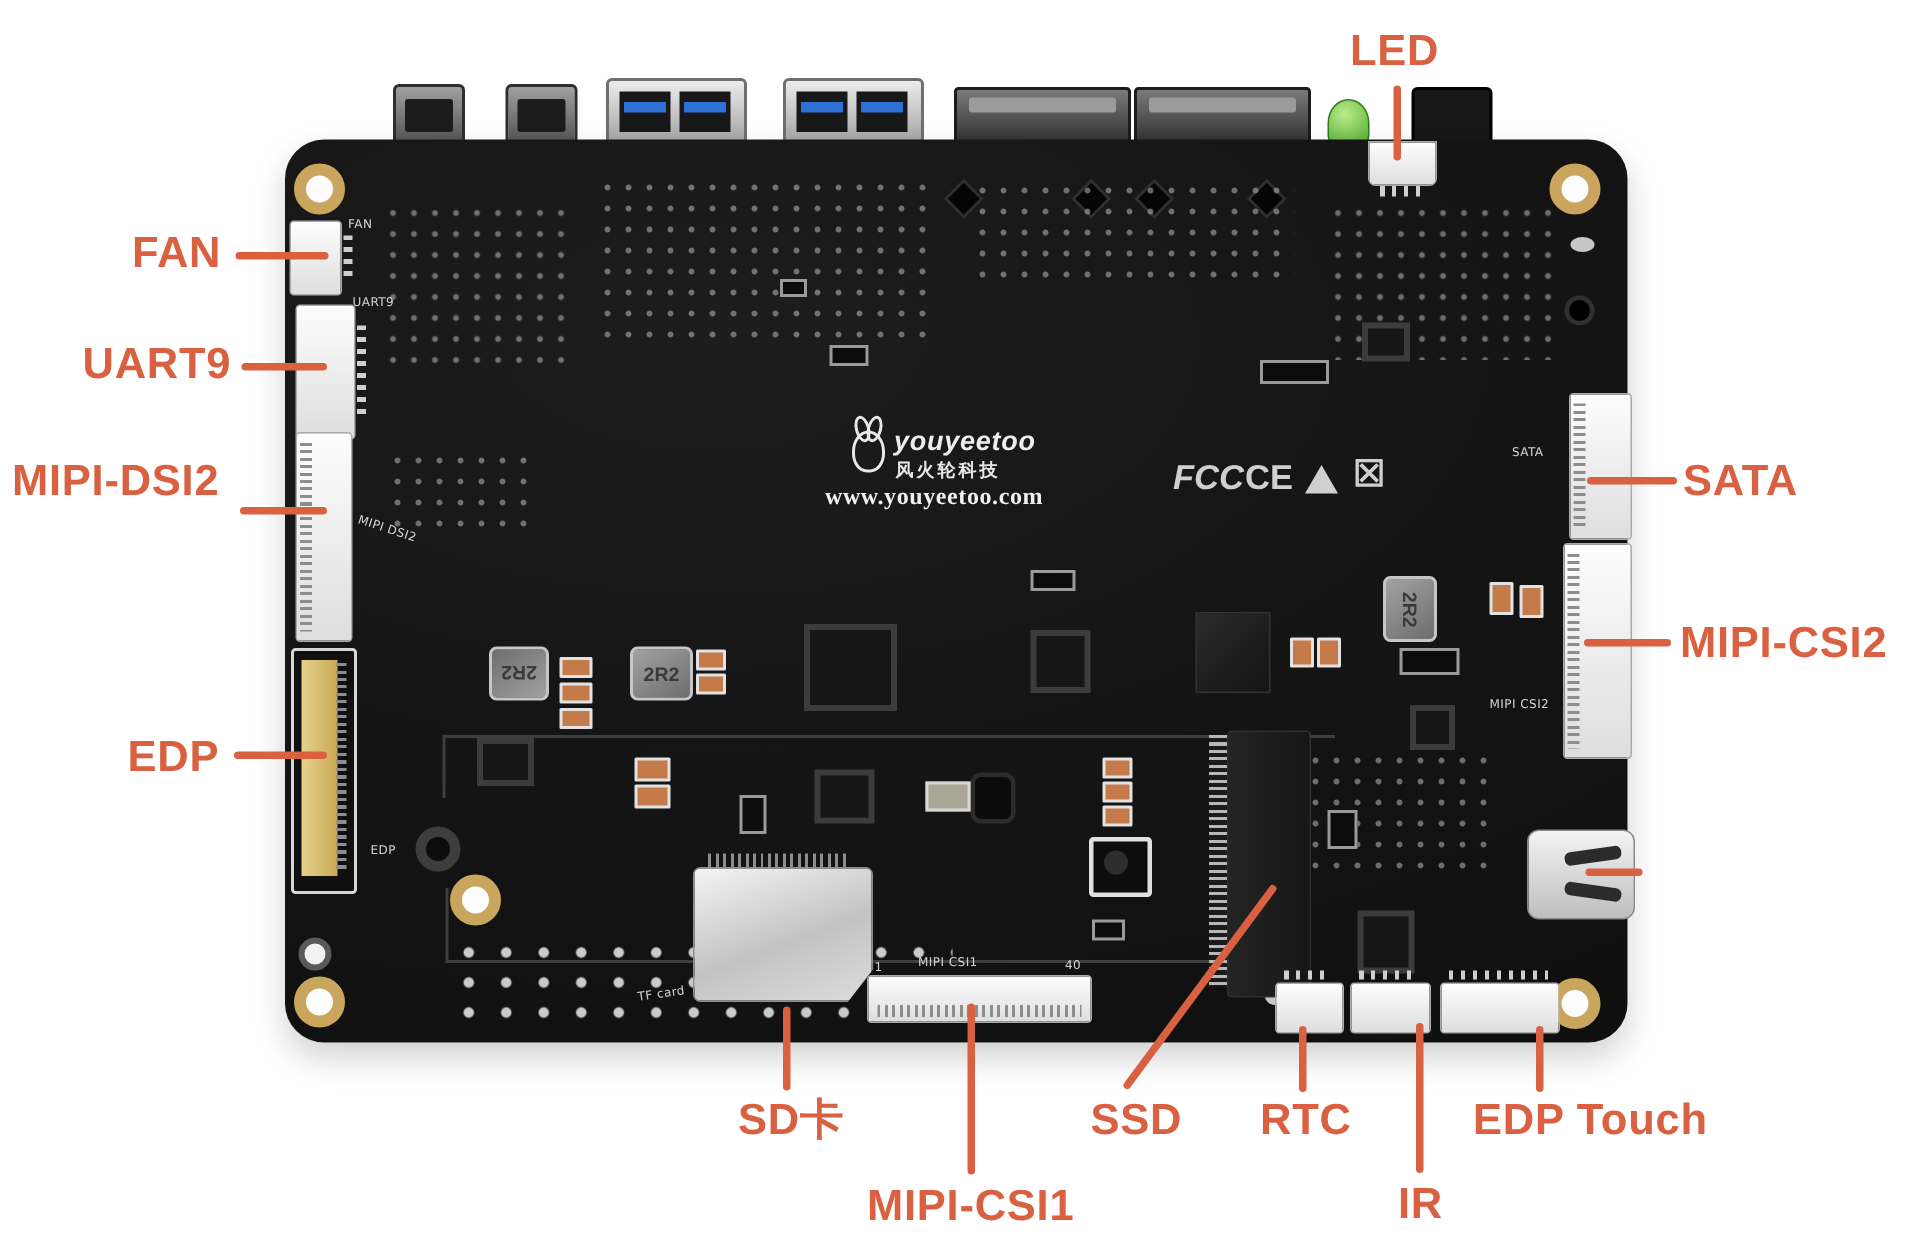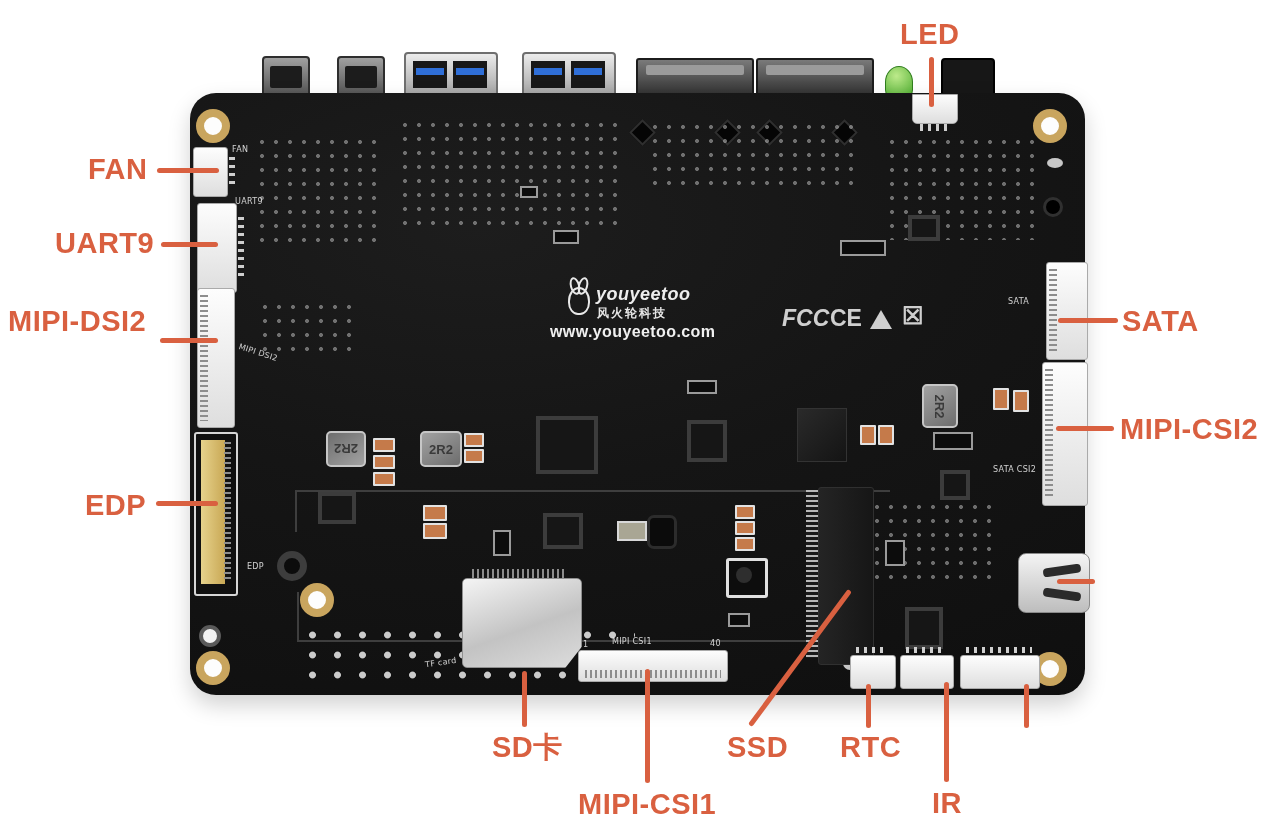--- a/index.html
+++ b/index.html
@@ -212,21 +212,21 @@
     <div class="legsH" style="left:730px;top:31px;width:30px;height:7px;"></div>
 
     <div class="cw" style="left:856px;top:169px;width:40px;height:96px;">
       <div class="teethV" style="position:absolute;left:2px;top:6px;width:8px;height:84px;"></div>
     </div>
     <div class="sk" style="left:818px;top:204px;">SATA</div>
 
     <div class="cw" style="left:852px;top:269px;width:44px;height:142px;">
       <div class="teethV" style="position:absolute;left:2px;top:6px;width:8px;height:130px;"></div>
     </div>
-    <div class="sk" style="left:803px;top:372px;">SATA CSI2</div>
+    <div class="sk" style="left:803px;top:372px;">MIPI CSI2</div>
 
     <div class="usbc" style="left:828px;top:460px;width:70px;height:58px;">
       <i style="top:12px;transform:rotate(-8deg);"></i>
       <i style="top:36px;transform:rotate(8deg);"></i>
     </div>
 
     <div class="teethH" style="left:282px;top:476px;width:92px;height:10px;"></div>
     <div class="sd" style="left:272px;top:485px;width:118px;height:88px;"></div>
     <div class="sk" style="left:235px;top:565px;transform:rotate(-8deg);">TF card</div>
 
@@ -243,21 +243,21 @@
     <div class="legsH" style="left:666px;top:554px;width:32px;height:6px;"></div>
     <div class="cw" style="left:660px;top:562px;width:44px;height:32px;"></div>
     <div class="legsH" style="left:716px;top:554px;width:40px;height:6px;"></div>
     <div class="cw" style="left:710px;top:562px;width:52px;height:32px;"></div>
     <div class="legsH" style="left:776px;top:554px;width:66px;height:6px;"></div>
     <div class="cw" style="left:770px;top:562px;width:78px;height:32px;"></div>
 
     <div class="rabbit" style="left:378px;top:194px;"></div>
     <div class="logo-brand" style="left:406px;top:191px;">youyeetoo</div>
     <div class="logo-cn" style="left:407px;top:212px;">风火轮科技</div>
-    <div class="logo-web" style="left:360px;top:230px;">www.youyeetoo.com</div>
+    <div class="logo-web" style="left:360px;top:230px;font-family:Liberation Serif, serif;">www.youyeetoo.com</div>
     <div class="cert" style="left:592px;top:212px;font-size:23px;font-style:italic;">FCC</div>
     <div class="cert" style="left:640px;top:212px;font-size:23px;text-align:center;">CE</div>
     <div class="tri" style="left:680px;top:217px;"></div>
     <div class="cert" style="left:712px;top:209px;font-size:24px;">☒</div>
   </div>
 
   <div class="lab" style="left:88px;top:155px;">FAN</div>
   <div class="line" style="left:157px;top:168px;width:62px;height:5px;"></div>
 
   <div class="lab" style="left:55px;top:229px;">UART9</div>
@@ -288,15 +288,16 @@
 
   <div class="lab" style="left:727px;top:733px;">SSD</div>
   <div class="line" style="left:750px;top:723px;width:168px;height:5px;transform-origin:0 50%;transform:rotate(-53.5deg);"></div>
 
   <div class="lab" style="left:840px;top:733px;">RTC</div>
   <div class="line" style="left:866px;top:684px;width:5px;height:44px;"></div>
 
   <div class="lab" style="left:932px;top:789px;">IR</div>
   <div class="line" style="left:944px;top:682px;width:5px;height:100px;"></div>
 
+  <div class="lab" style="left:982px;top:733px;">EDP Touch</div>
   <div class="line" style="left:1024px;top:684px;width:5px;height:44px;"></div>
 
 </div>
 
 </body></html>

